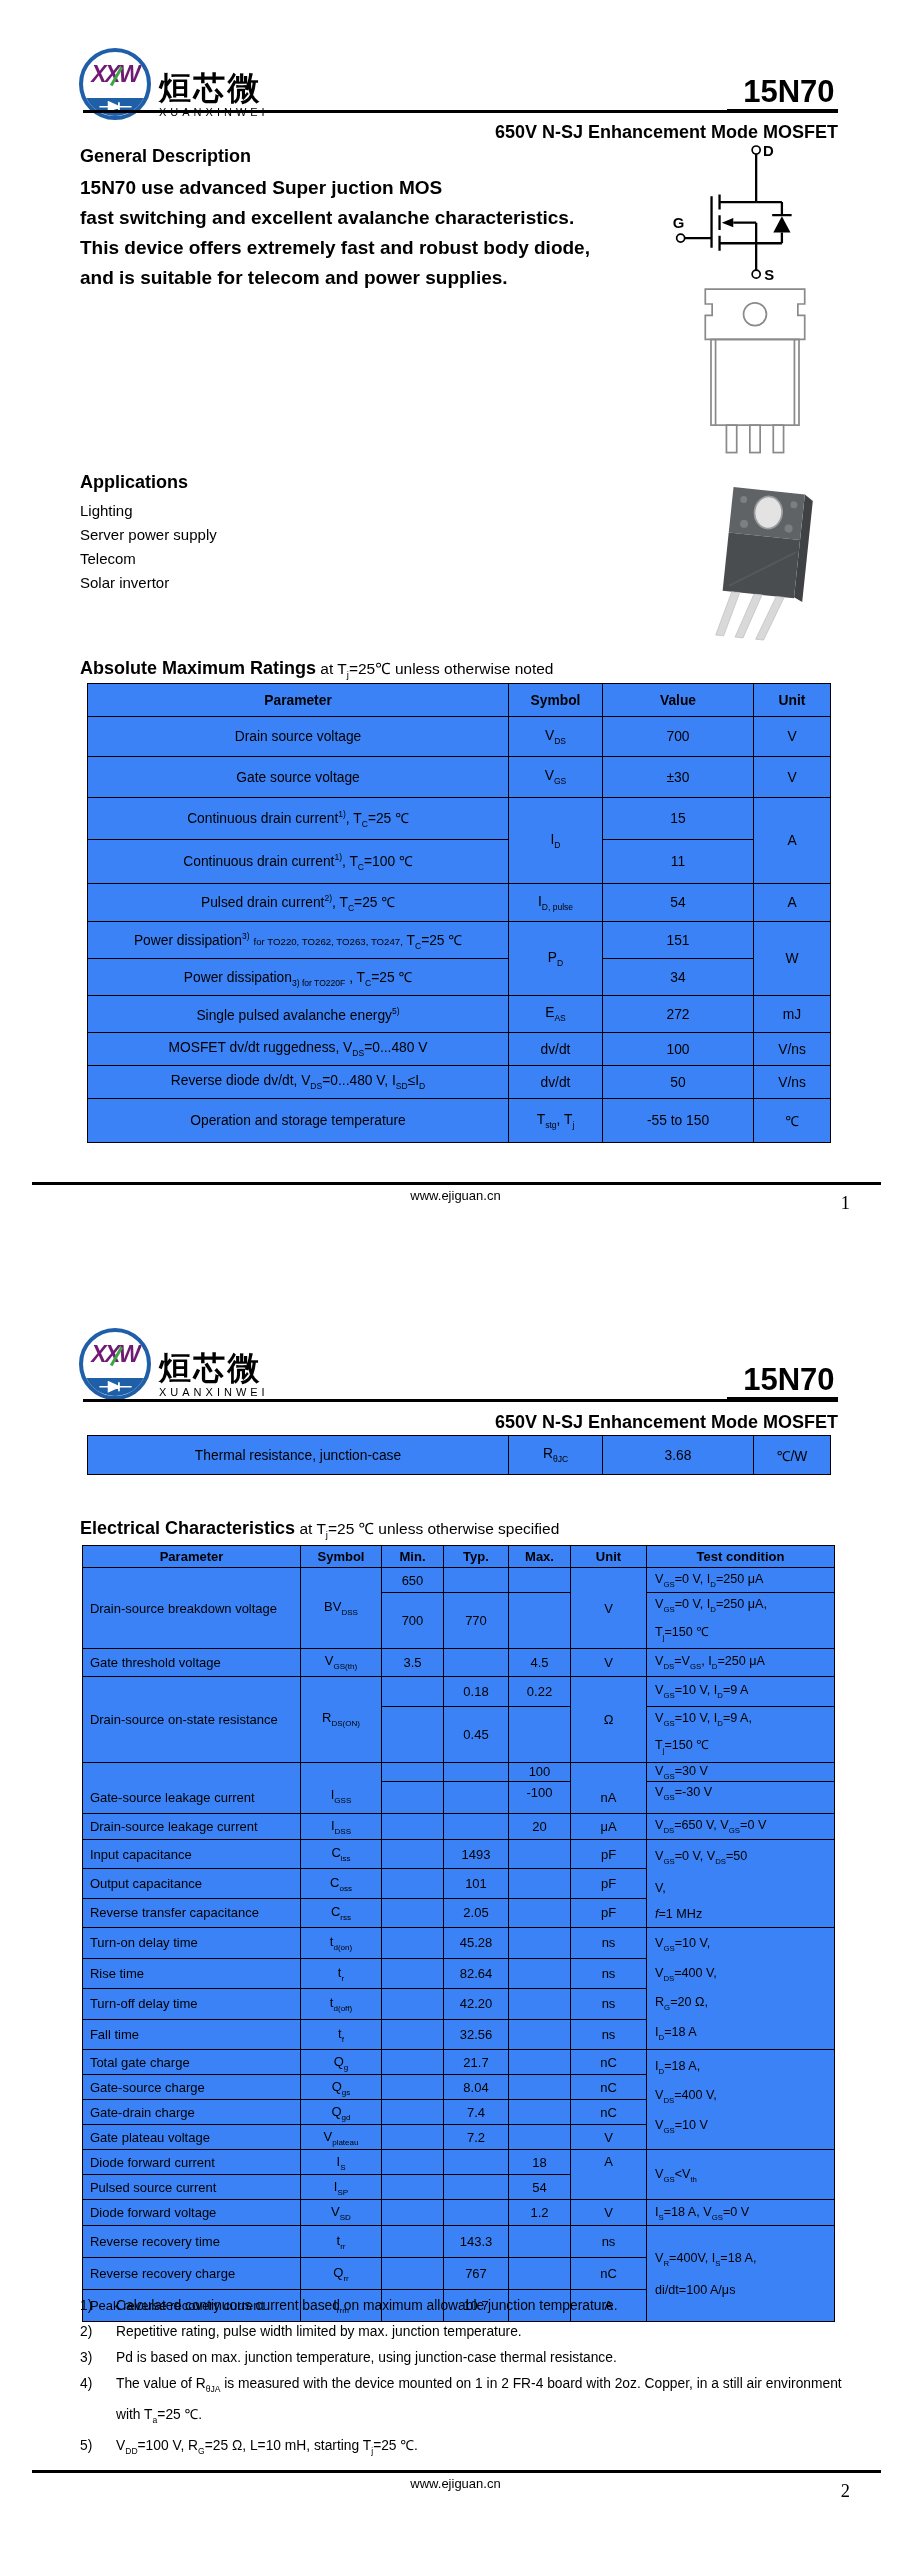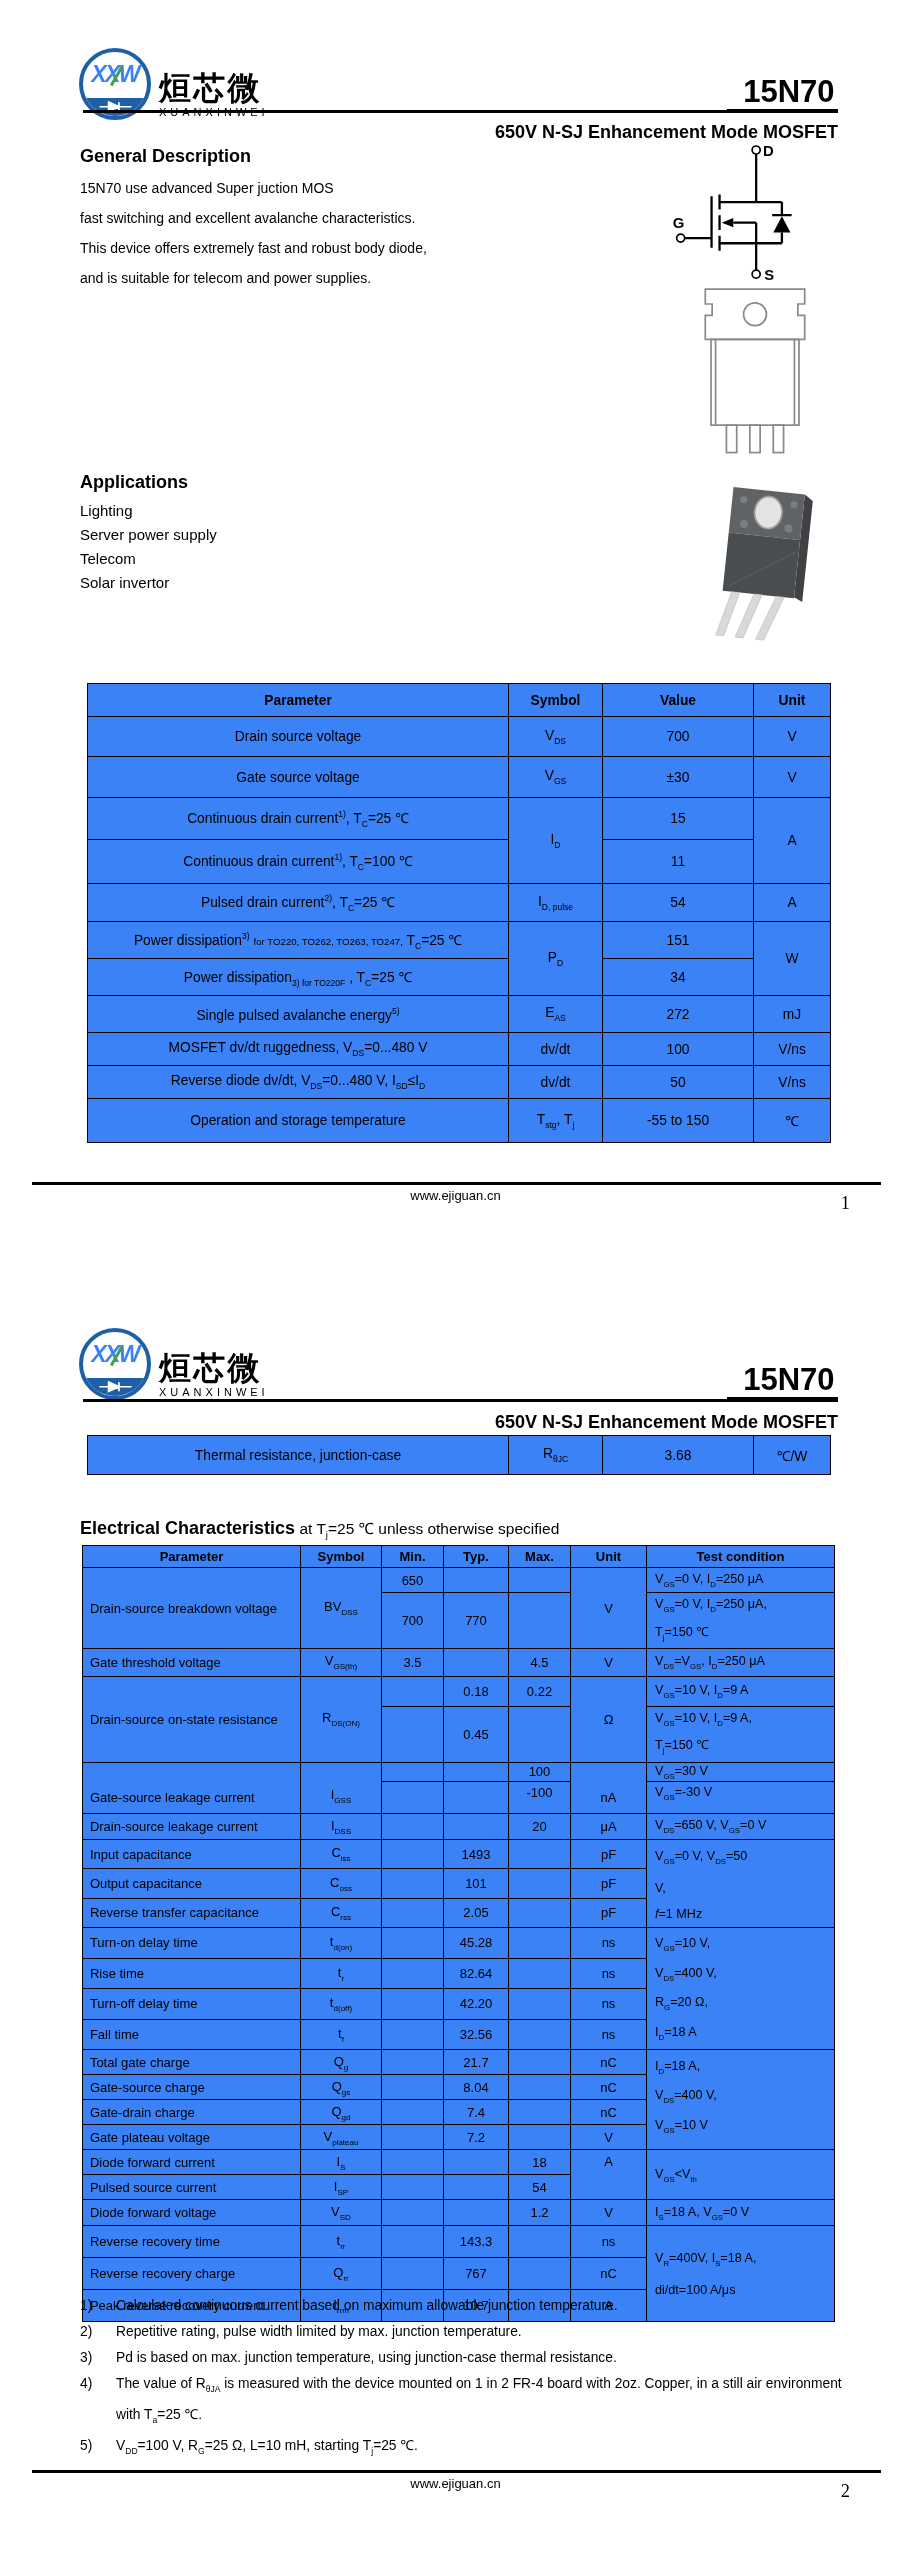--- a/index.html
+++ b/index.html
@@ -4,36 +4,36 @@
 <style>
   html,body{margin:0;padding:0;background:#fff;}
   body{width:911px;height:2576px;position:relative;font-family:"Liberation Sans",sans-serif;color:#000;}
   .page{position:absolute;left:0;width:911px;height:1288px;background:#fff;overflow:hidden;}
   #page1{top:0;} #page2{top:1288px;}
 
   
   .logo{position:absolute;left:79px;top:48px;display:flex;align-items:flex-end;gap:8px;}
   .p2 .logo{top:40px;}
   .lg-circle{width:64px;height:64px;border:4px solid #1f5fa8;border-radius:50%;position:relative;overflow:hidden;background:#fff;flex:0 0 auto;}
-  .lg-xxw{position:absolute;top:9.2px;left:0;width:100%;text-align:center;font-style:italic;font-weight:800;font-size:23px;color:#3b82f6;letter-spacing:-1.7px;}
+  .lg-xxw{position:absolute;top:9.2px;left:0;width:100%;text-align:center;font-style:italic;font-weight:800;font-size:23px;color:#701a75;letter-spacing:-1.7px;}
   .lg-green{position:absolute;left:32px;top:13.8px;width:3.4px;height:20.7px;background:#3fa445;transform:rotate(30deg);}
   .lg-band{position:absolute;bottom:0;left:0;width:100%;height:18.4px;background:#1f5fa8;display:flex;align-items:center;justify-content:center;}
   .lg-text{display:flex;flex-direction:column;}
   .lg-cn{font-size:32px;font-weight:700;letter-spacing:2.3px;line-height:33px;}
   .lg-en{font-size:11px;letter-spacing:4px;line-height:15px;}
   .part{position:absolute;right:73px;top:75px;font-size:31px;font-weight:800;border-bottom:3.4px solid #000;padding:0 3.4px 0.6px 16px;line-height:33px;}
   .rule{position:absolute;left:83px;top:110px;width:755px;height:2.9px;background:#000;}
   .p2 .rule{top:111px;}
   .sub{position:absolute;right:73px;top:122px;font-size:18px;font-weight:700;}
   .p2 .sub{top:124px;}
 
   
   .sec-h{font-size:18px;font-weight:800;margin:0 0 6.9px 0;line-height:19.5px;}
   .gd{position:absolute;left:80px;top:147px;width:579px;}
-  .gd-line{font-size:14px;line-height:30px;margin:0;}
+  .gd-line{font-size:19px;line-height:30px;margin:0;font-weight:bold;}
   .features{position:absolute;left:80px;top:333px;}
   .li{font-size:14.3px;line-height:26px;}
   .apps{position:absolute;left:80px;top:473px;}
   .li-a{font-size:15px;line-height:24px;}
 
   
   .sym{position:absolute;left:670px;top:142px;}
   .outline{position:absolute;left:695px;top:282px;}
   .photo{position:absolute;left:710px;top:480px;}
 
@@ -163,20 +163,23 @@
         <ellipse cx="95" cy="56" rx="24" ry="28" fill="#e3e3e3" stroke="#9a9d9f" stroke-width="3"></ellipse>
         <rect x="30" y="98" width="125" height="102" fill="#4a4d50"></rect>
         <path d="M40,190 L150,120" stroke="#565a5d" stroke-width="3"></path>
         <polygon points="46,200 60,200 40,278 26,278" fill="#d9d9d9" stroke="#b5b5b5" stroke-width="1"></polygon>
         <polygon points="85,200 99,200 74,278 60,278" fill="#d9d9d9" stroke="#b5b5b5" stroke-width="1"></polygon>
         <polygon points="124,200 138,200 110,278 96,278" fill="#d9d9d9" stroke="#b5b5b5" stroke-width="1"></polygon>
       </g>
     </svg>
   </div>
 
+  <div class="tbl-title abs-title">
+    <b>Absolute Maximum Ratings</b><span> at T<sub>j</sub>=25℃ unless otherwise noted</span>
+  </div>
 
   <table class="t abs">
     <colgroup>
         <col style="width:421px">
         <col style="width:94px">
         <col style="width:151px">
         <col style="width:77px">
       </colgroup>
     <tbody>
         <tr class="r58">

